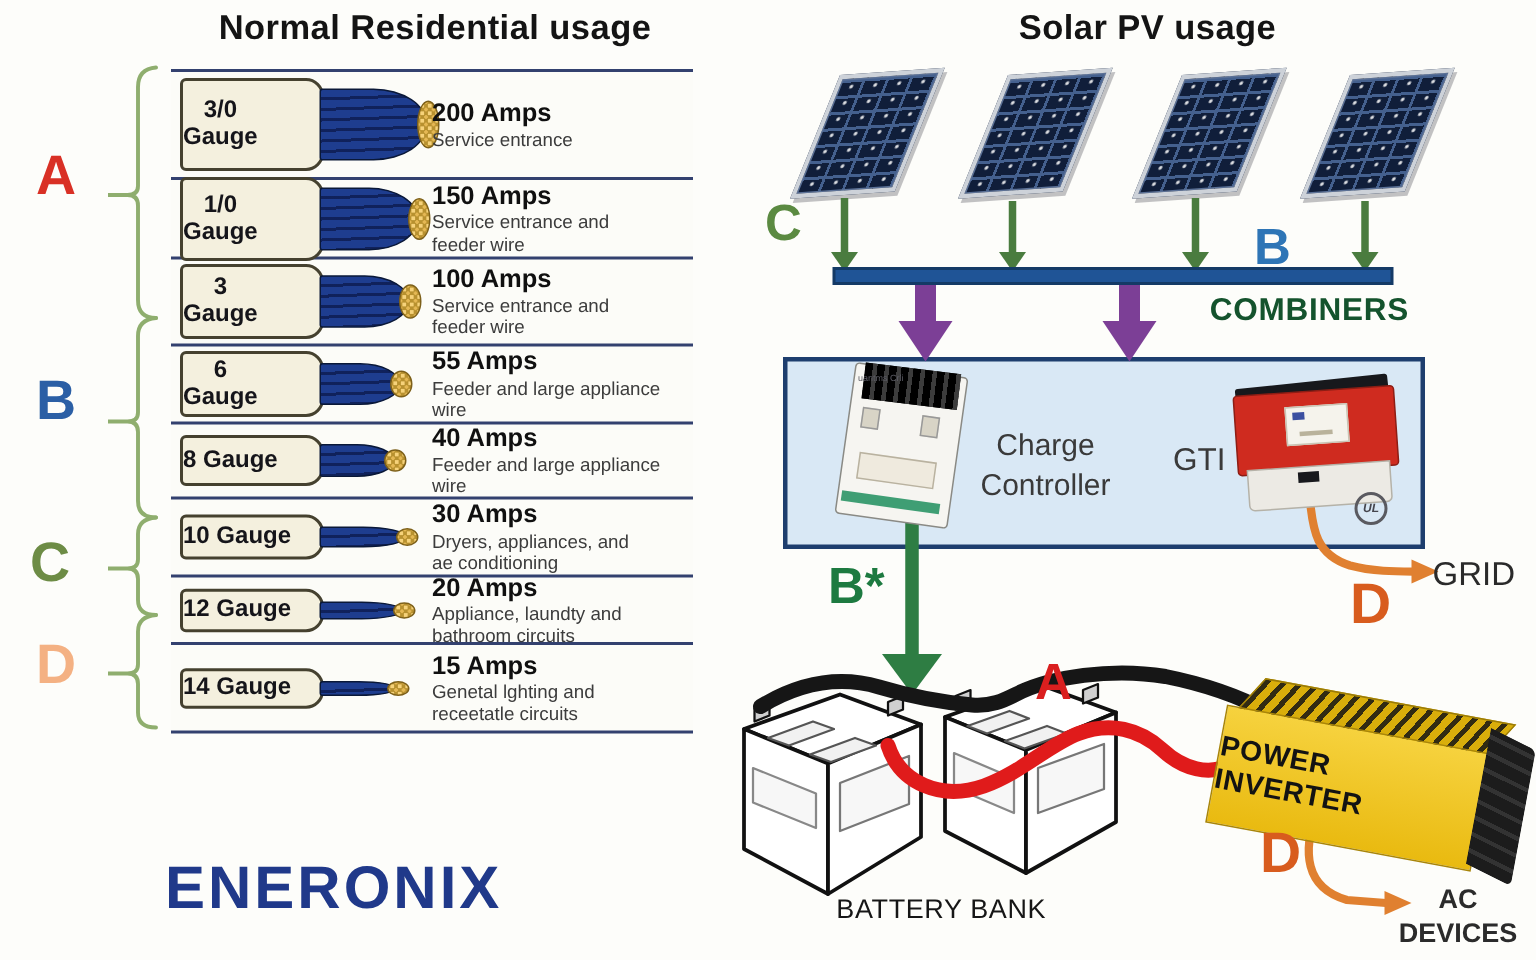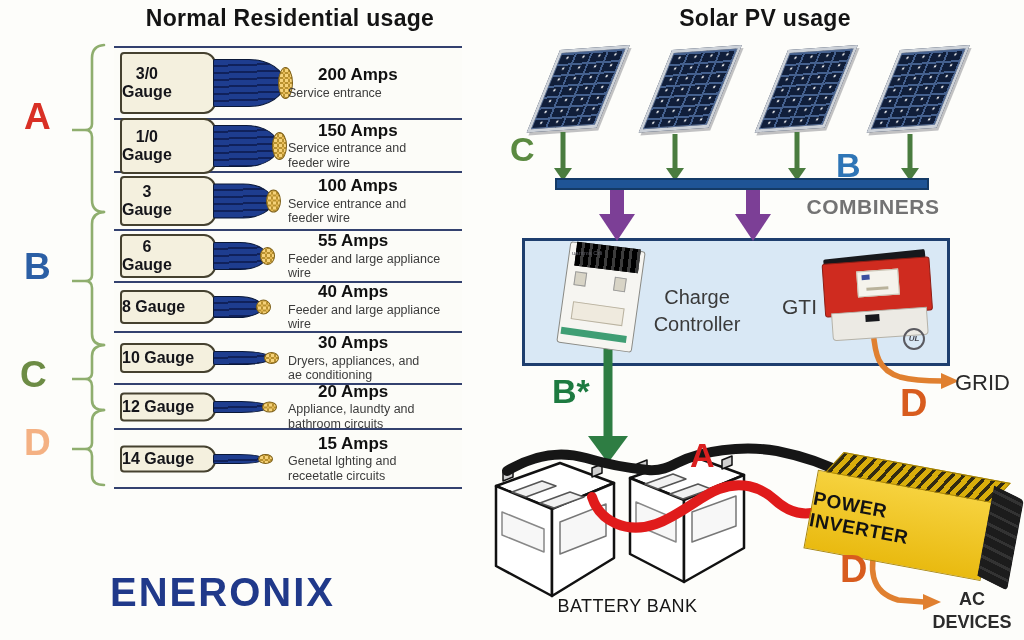--- a/index.html
+++ b/index.html
@@ -37,21 +37,21 @@
   .gauge{font-weight:bold;font-size:16px;color:#15151a;text-align:center;line-height:1.1;}
   .cable{position:absolute;left:99px;top:50%;transform:translateY(-50%);
          width:var(--cw);height:var(--ch);background-color:#1e3d8f;
          background-image:repeating-linear-gradient(178deg,rgba(0,0,0,0) 0 5px,rgba(2,6,40,.5) 5px 7px);
          border:1.5px solid #0a1838;border-radius:2px 50% 50% 2px/2px 50% 50% 2px;}
   .tip{position:absolute;left:calc(94px + var(--cw));top:50%;transform:translateY(-50%);
        width:13px;height:var(--th);background-color:#e5b854;
        background-image:radial-gradient(circle,#f6d27a 0 1.5px,#b8912f 1.5px 2.5px,rgba(0,0,0,0) 2.5px);
        background-size:5px 5px;border:1px solid #7d601a;border-radius:50%;}
   .rowtext{position:absolute;left:174px;top:50%;transform:translateY(-50%);width:176px;}
-  .amps{font-size:17px;font-weight:bold;color:#101010;line-height:1.15;padding-left:30px;}
+  .amps{font-size:17px;font-weight:bold;color:#101010;line-height:1.15;}
   .desc{font-size:12.5px;color:#3c3c3c;line-height:1.16;margin-top:1px;}
 
   
   #brand{left:110px;top:570px;font-size:40px;font-weight:800;color:#20398a;letter-spacing:2px;}
 
   
   .panel{position:absolute;top:50px;width:64px;height:74px;transform-origin:0 0;
          transform:rotate(-4deg) skewX(-26deg);
          background-color:#101e3a;
          background-image:
@@ -59,21 +59,21 @@
            repeating-linear-gradient(90deg,rgba(0,0,0,0) 0 14px,#44608e 14px 16px),
            repeating-linear-gradient(0deg,rgba(0,0,0,0) 0 8.5px,#44608e 8.5px 10.5px);
          background-size:16px 10.5px,auto,auto;
          border:3px solid #cdd2d9;
          box-shadow:3px 3px 0 rgba(55,55,65,.3), inset 0 0 0 1px #5a7096;}
   #panel-1{left:560px;} #panel-2{left:672px;} #panel-3{left:788px;} #panel-4{left:900px;}
 
   
   #label-c{left:510px;top:130px;color:#5b8a41;font-size:34px;font-weight:bold;}
   #label-b{left:836px;top:146px;color:#2e75b6;font-size:34px;font-weight:bold;}
-  #combiners{left:788px;top:195px;width:170px;text-align:center;font-size:21px;font-weight:600;color:#737373;letter-spacing:.5px;}
+  #combiners{left:788px;top:195px;width:170px;text-align:center;font-size:21px;font-weight:600;color:#14532d;letter-spacing:.5px;}
   #combiner-box{left:522px;top:238px;width:428px;height:128px;background:#d9e8f5;border:3px solid #1e3e6e;box-sizing:border-box;}
   #cc-text{left:637px;top:284px;width:120px;text-align:center;font-size:20px;color:#3a3a3a;line-height:1.35;}
   #gti-text{left:782px;top:295px;font-size:21px;color:#3a3a3a;}
   #grid-text{left:955px;top:370px;width:62px;font-size:22px;color:#2a2a2a;}
   #d-grid{left:900px;top:382px;font-size:38px;font-weight:bold;color:#d85c1e;}
   #b-star{left:552px;top:372px;font-size:34px;font-weight:bold;color:#1d7a40;}
   #label-a{left:690px;top:436px;font-size:34px;font-weight:bold;color:#da1f1f;}
   #battery-bank{left:545px;top:596px;width:165px;text-align:center;font-size:18px;font-weight:400;color:#161616;letter-spacing:.4px;}
   #d-ac{left:840px;top:548px;font-size:38px;font-weight:bold;color:#d85c1e;}
   #ac-devices{left:926px;top:588px;width:92px;text-align:center;font-size:18px;font-weight:600;color:#2b2b2b;line-height:1.25;}

